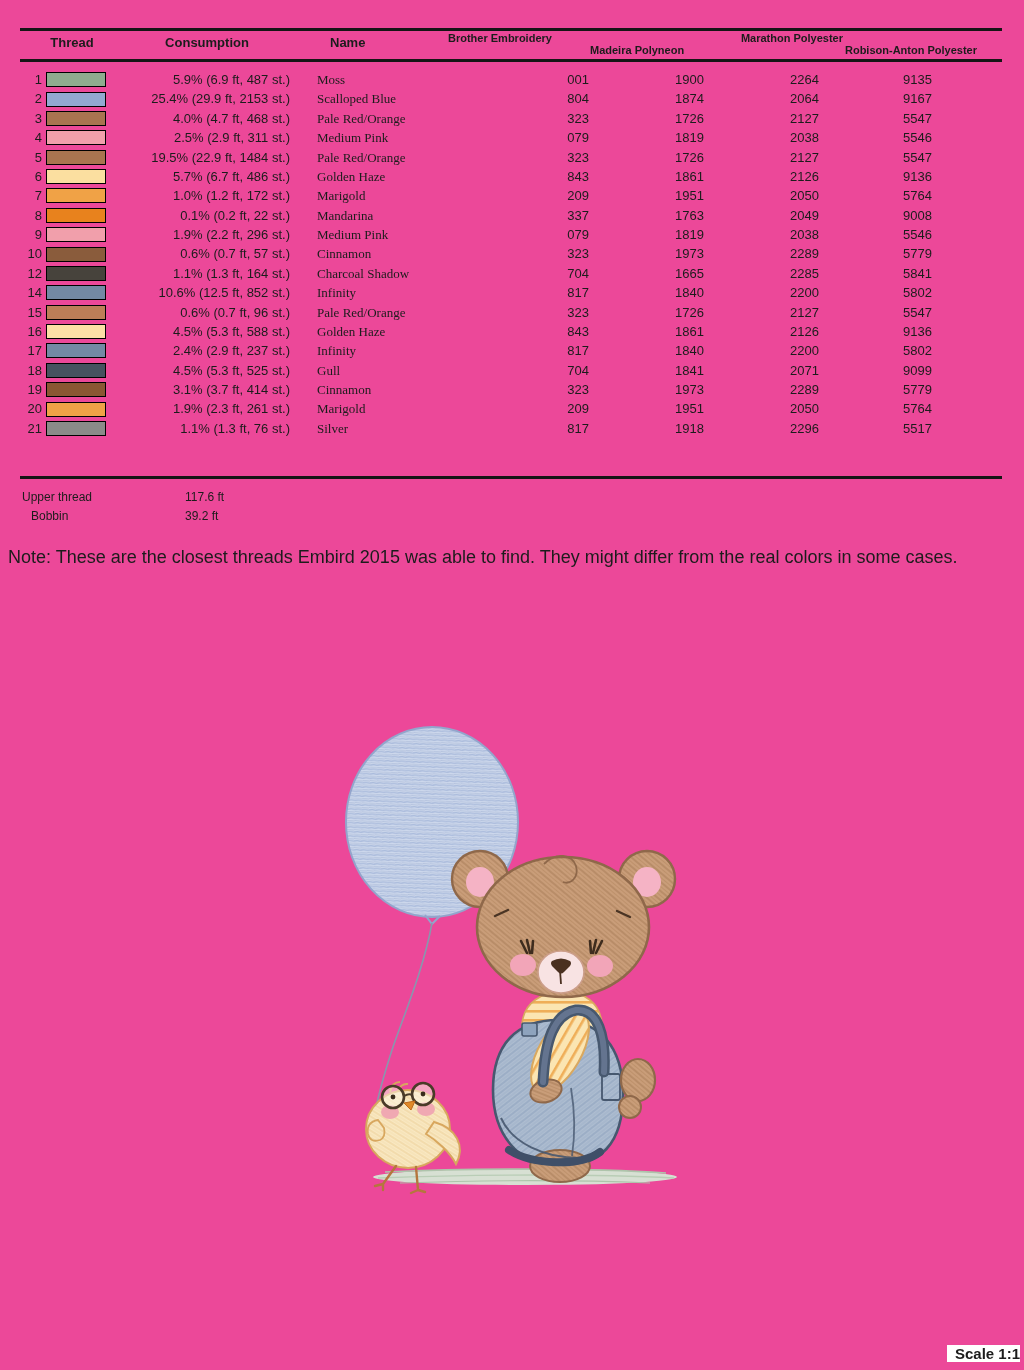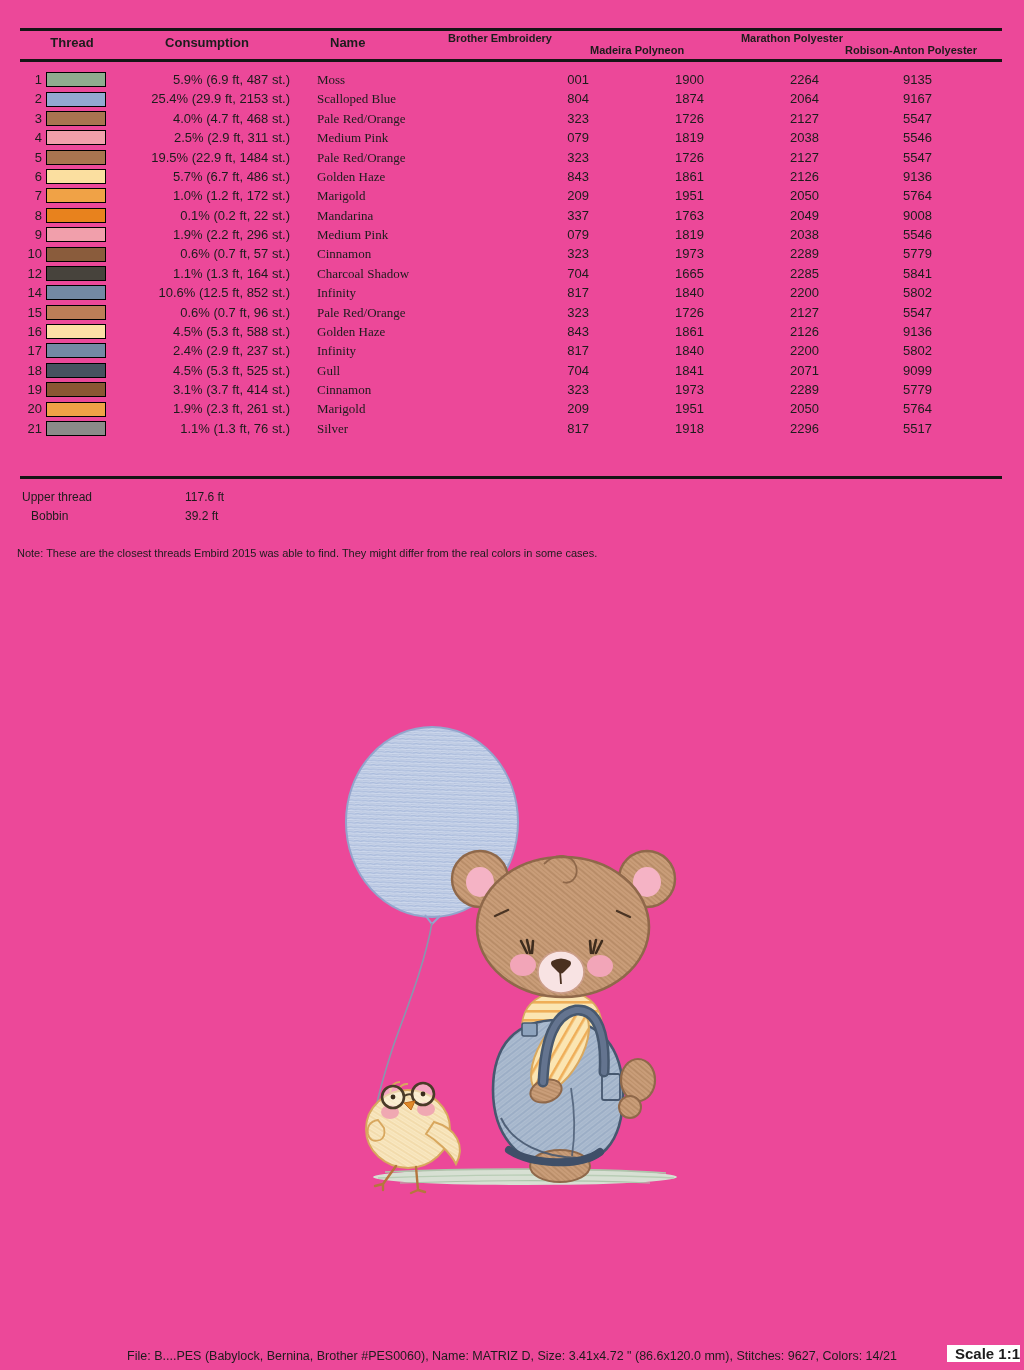--- a/index.html
+++ b/index.html
@@ -10,21 +10,21 @@
   .hdr.small{font-size:11px;}
   .rows{position:absolute;left:20px;top:70px;width:982px;}
   .t-row{display:grid;grid-template-columns:24px 64px 182px 220px 79px 115px 115px 113px;height:19.38px;align-items:center;font-size:13px;line-height:19.38px;}
   .c-num{text-align:right;padding-right:2px;}
   .c-sw{padding-left:2px;}
   .swatch{width:60px;height:15px;border:1px solid #000;box-sizing:border-box;}
   .c-cons{text-align:right;white-space:nowrap;}
   .c-name{padding-left:27px;white-space:nowrap;font-family:Liberation Serif, serif;}
   .c-n{text-align:right;white-space:nowrap;}
   .totals-label{position:absolute;font-size:12px;white-space:nowrap;}
-  .note{position:absolute;left:17px;top:547px;font-size:11px;white-space:nowrap;}
+  .note{position:absolute;left:8px;top:547px;font-size:18px;white-space:nowrap;}
   .file-info{position:absolute;left:0;top:1349px;width:1024px;text-align:center;font-size:12.5px;white-space:nowrap;}
   .scale{position:absolute;right:4px;top:1345px;font-size:15px;font-weight:bold;background:#fff;padding-left:8px;}
   .art{position:absolute;left:330px;top:722px;width:380px;height:480px;}
 </style>
 </head>
 <body>
 
 <div class="page">
 
   <div>
@@ -370,16 +370,15 @@
       <circle cx="93" cy="372" r="11" fill="#fdf6e4" fill-opacity="0.55" stroke="#4a3b28" stroke-width="2.6"></circle>
       <path d="M74,374 q5,-3 8,-1" stroke="#4a3b28" stroke-width="2" fill="none"></path>
       <circle cx="63" cy="375" r="2.4" fill="#3a2d1c"></circle>
       <circle cx="93" cy="372" r="2.4" fill="#3a2d1c"></circle>
       <path d="M74,381 l11,-2 l-4,9 Z" fill="#e08a28" stroke="#c06818" stroke-width="1"></path>
       <path d="M66,444 L53,462 M53,462 l-8,2 M53,462 l0,6" stroke="#b5763d" stroke-width="2.4" fill="none" stroke-linecap="round"></path>
       <path d="M86,445 L88,468 M88,468 l-7,3 M88,468 l7,2" stroke="#b5763d" stroke-width="2.4" fill="none" stroke-linecap="round"></path>
     </g>
   </svg>
 
-  <div class="file-info">File: B....PES (Babylock, Bernina, Brother #PES0060), Name: MATRIZ D, Size: 3.41x4.72 " (86.6x120.0 mm), Stitches: 9627, Colors: 14/21</div>
   <div class="scale">Scale 1:1</div>
 
 </div>
 
 </body></html>

